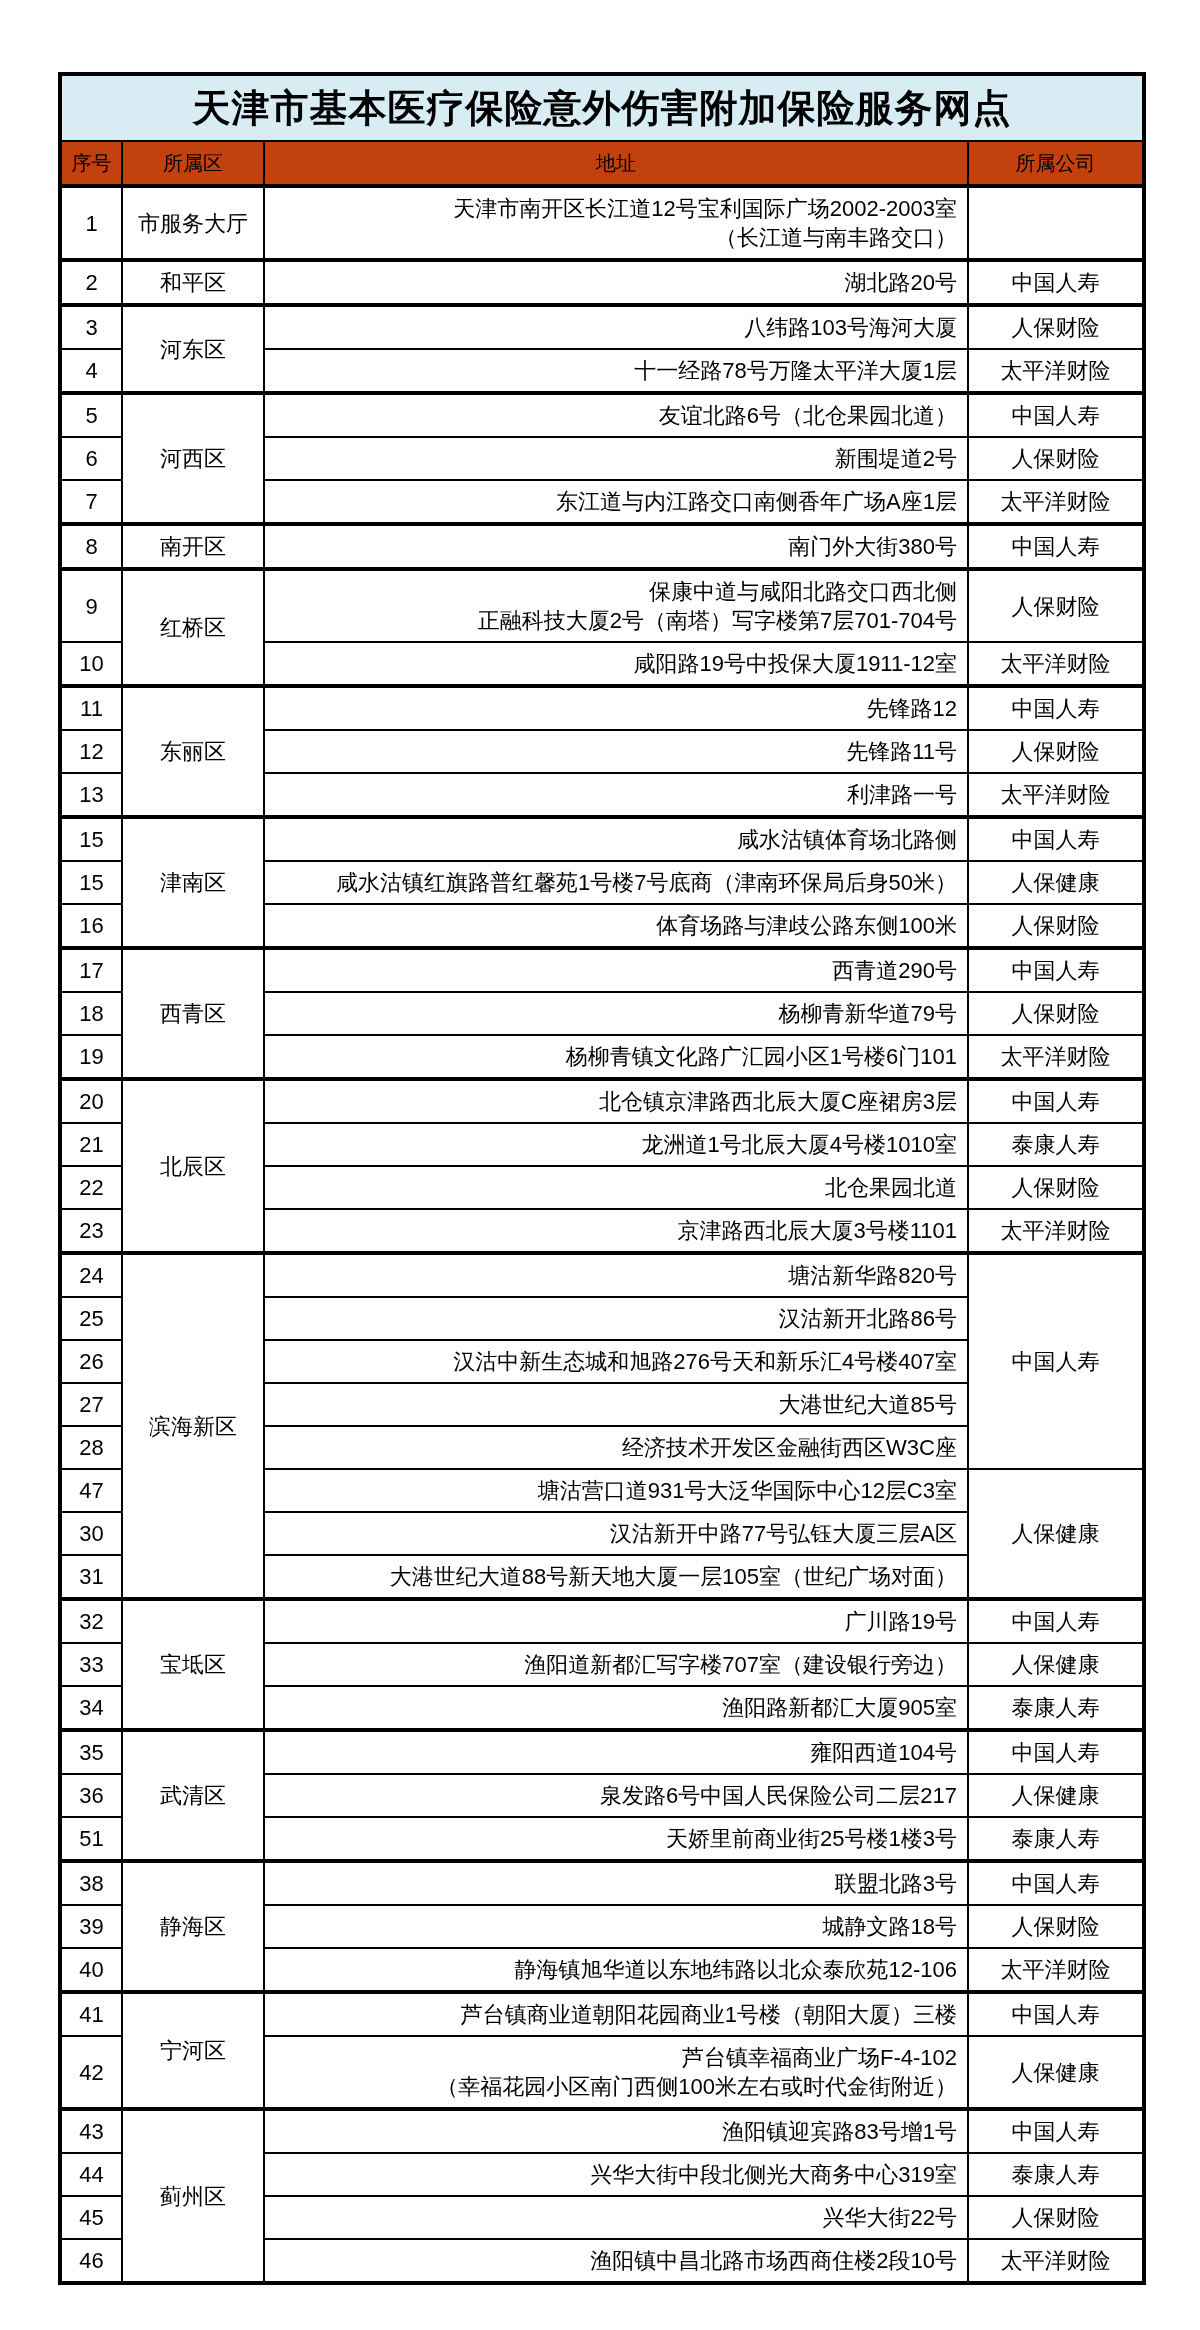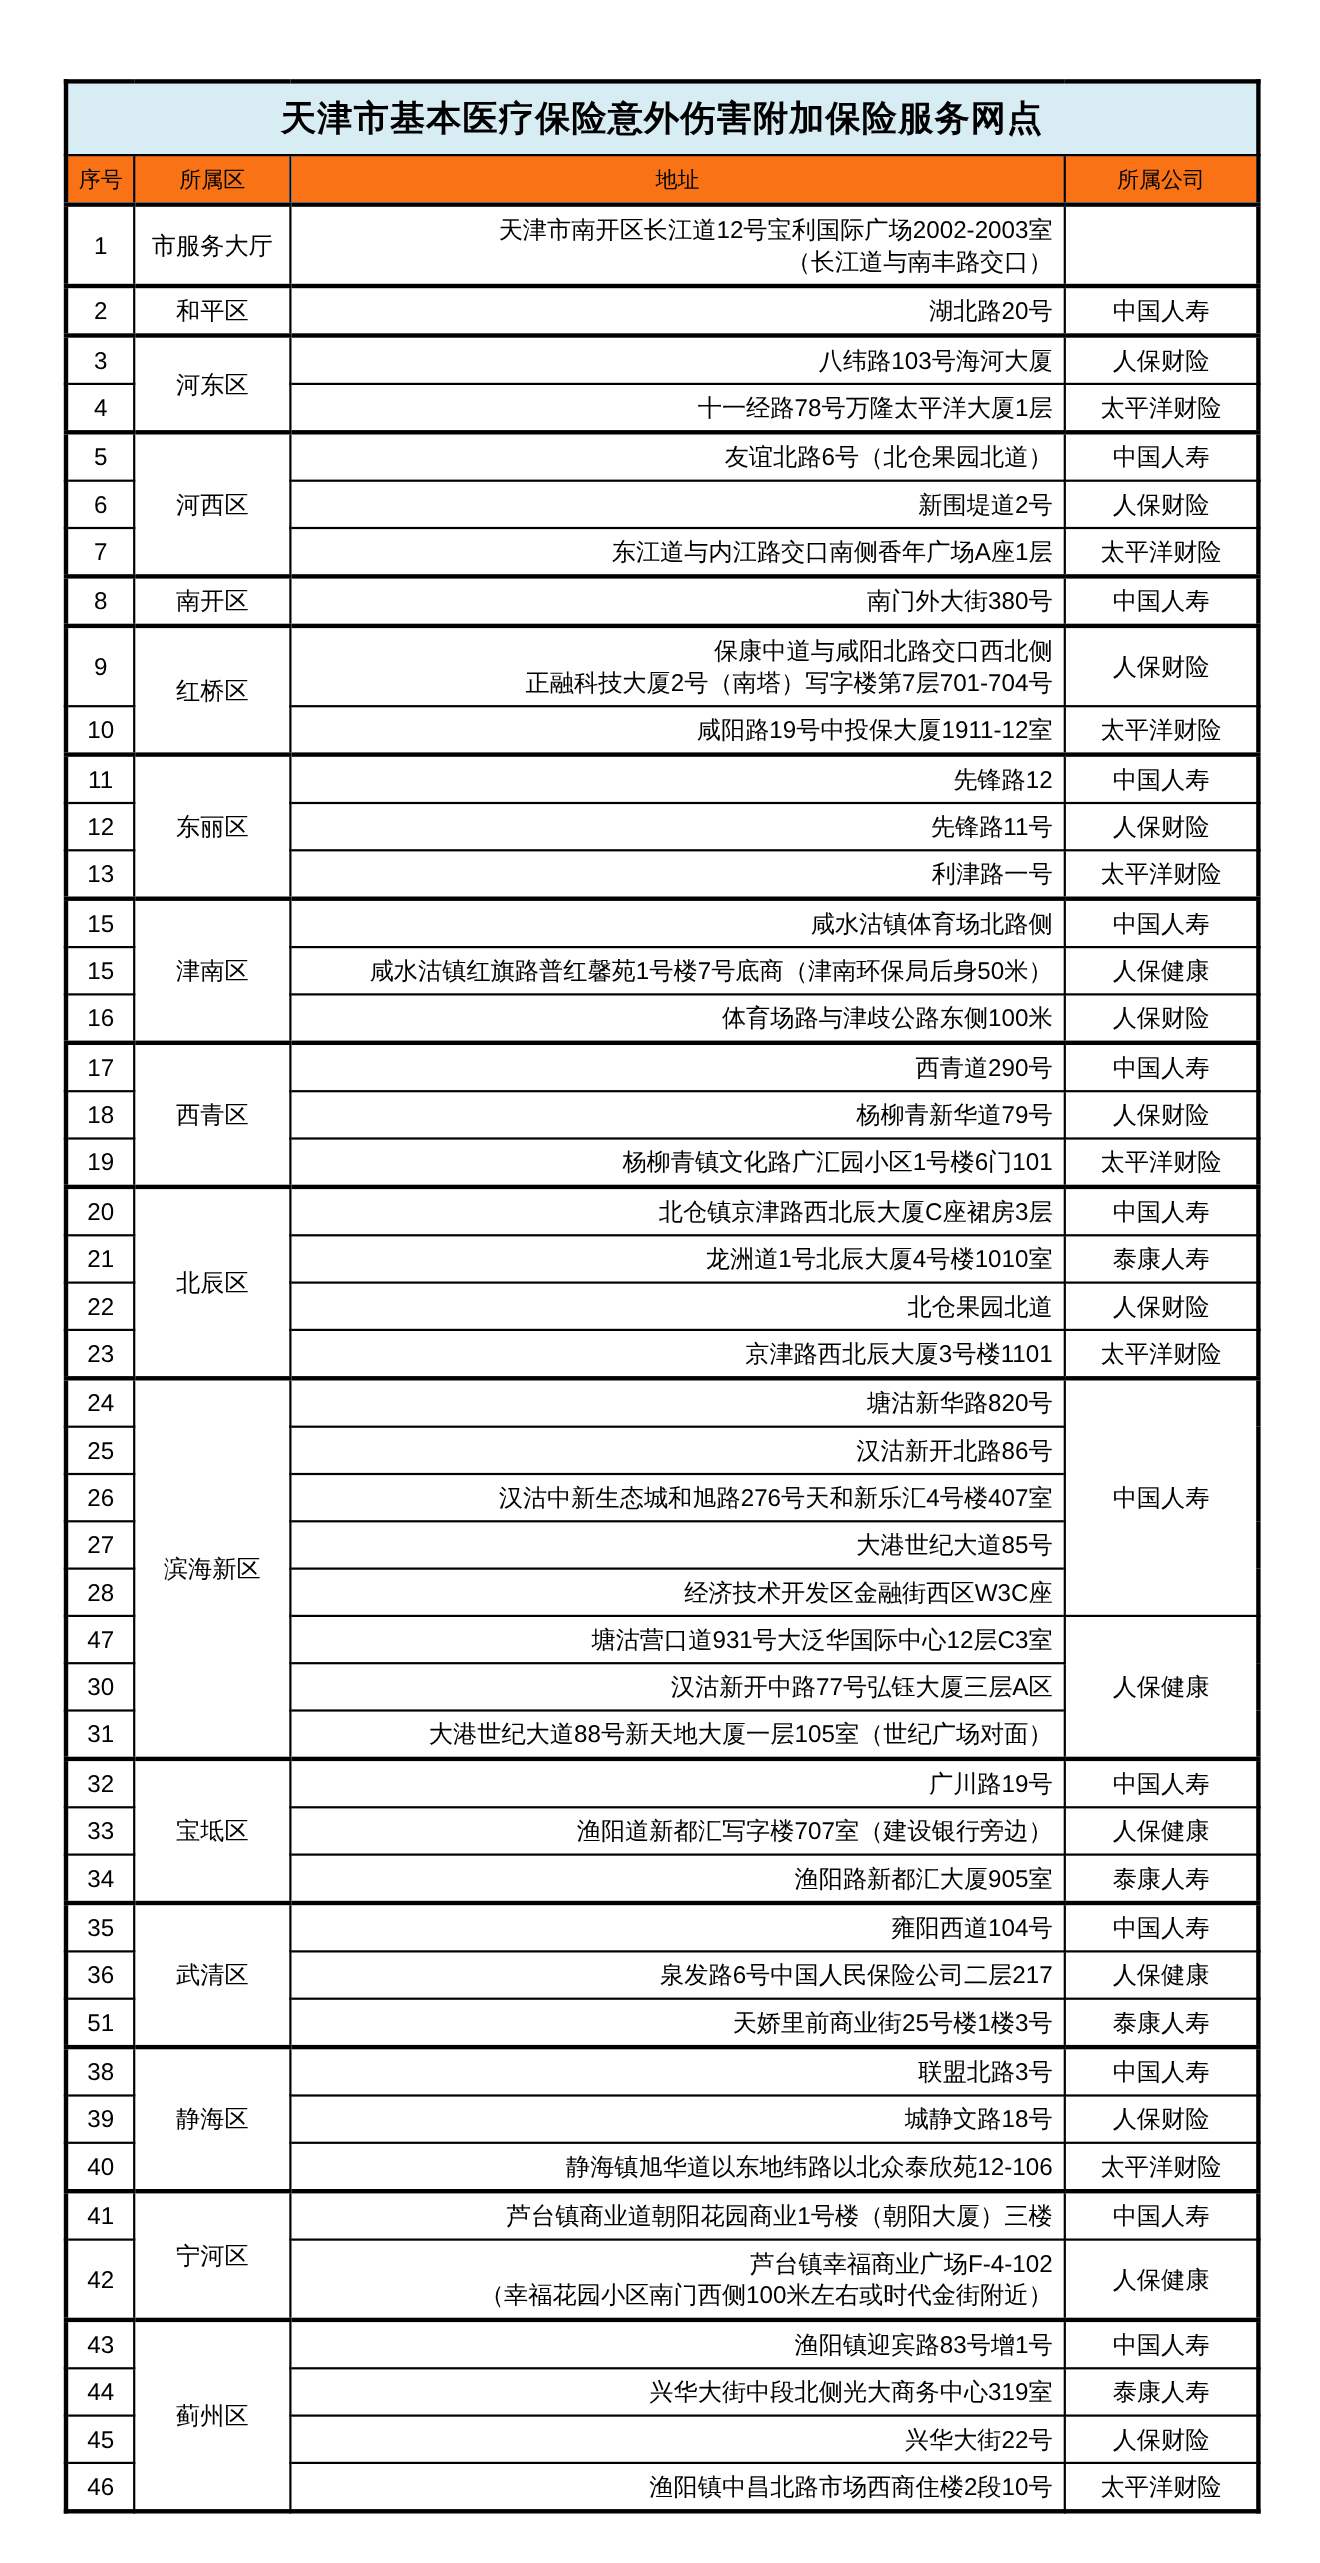--- a/index.html
+++ b/index.html
@@ -8,24 +8,24 @@
     font-family:"Liberation Sans","DejaVu Sans",sans-serif;color:#000;
   }
   table.net{
     position:absolute;left:58px;top:72px;width:1084px;
     border-collapse:collapse;table-layout:fixed;
     border:4px solid #000;
   }
   th,td{border:2px solid #000;vertical-align:middle;overflow:hidden;}
   .title-cell{
     background:#d8ecf4;height:60px;text-align:center;
-    font-size:32px;font-weight:bold;letter-spacing:1px;padding:2px;
+    font-size:38px;font-weight:bold;letter-spacing:1px;padding:2px;
   }
   .head-cell{
-    background:#f97316;height:38px;text-align:center;
+    background:#c2410c;height:38px;text-align:center;
     font-size:20px;font-weight:normal;padding:2px;
   }
   tbody tr{height:43px;}
   tbody td{font-size:22px;line-height:29px;}
   td.seq,td.district,td.company{text-align:center;padding:2px;}
   td.addr{text-align:right;padding:6px 10px;}
   tr.group-start td{border-top:4px solid #000;}
 </style>
 </head>
 <body>

